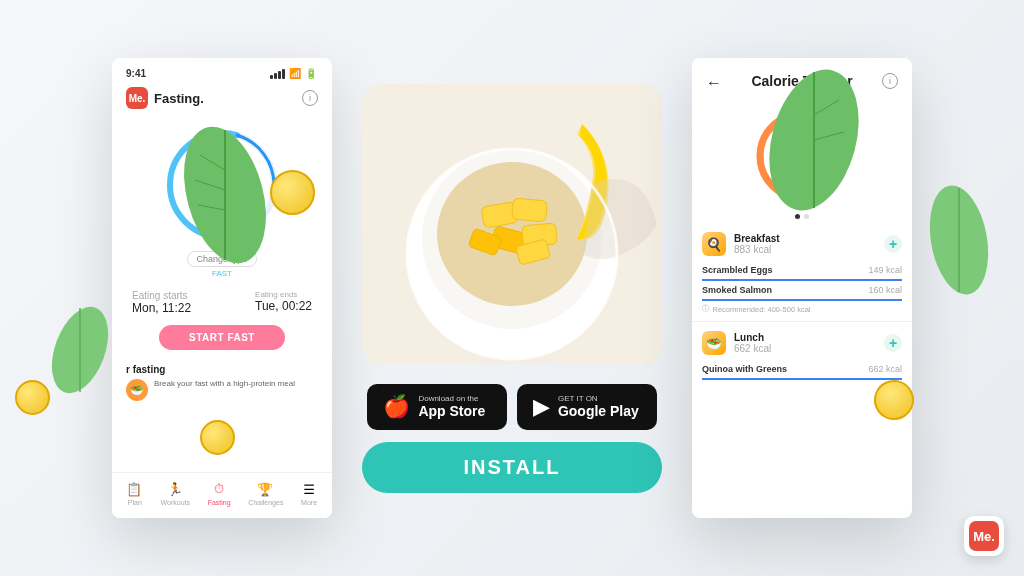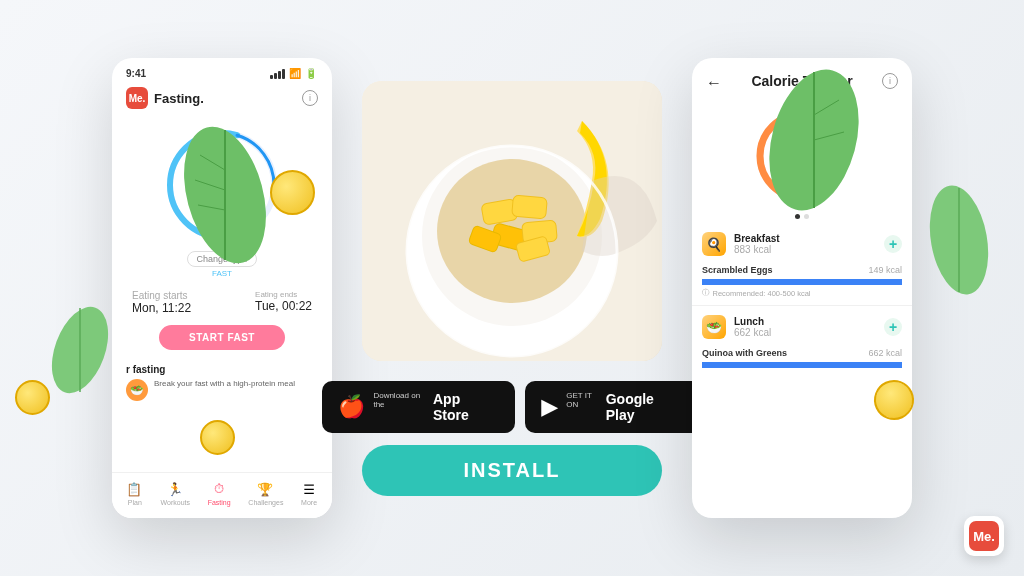--- a/index.html
+++ b/index.html
@@ -60,21 +60,21 @@
     }
     .bs1 { width: 45px; height: 45px; left: 270px; top: 170px; }
     .bs2 { width: 35px; height: 35px; left: 15px; top: 380px; }
     .bs3 { width: 40px; height: 40px; right: 110px; top: 380px; transform: rotate(20deg); }
     .bs4 { width: 30px; height: 30px; right: 200px; top: 160px; }
     .bs5 { width: 35px; height: 35px; left: 200px; top: 420px; }
 
     
     .phone {
       background: #fff;
-      border-radius: 20px;
+      border-radius: 8px;
       box-shadow: 0 20px 60px rgba(0,0,0,0.15);
       overflow: hidden;
       position: relative;
       z-index: 5;
     }
     .phone-left {
       width: 220px;
       height: 460px;
       margin-right: -10px;
     }
@@ -298,21 +298,21 @@
       color: white;
       border-radius: 10px;
       padding: 10px 16px;
       display: flex;
       align-items: center;
       gap: 8px;
       cursor: pointer;
       min-width: 140px;
     }
     .store-btn-icon { font-size: 22px; }
-    .store-btn-text { display: flex; }
+    .store-btn-text { display: flex; flex-direction: column; }
     .store-btn-small { font-size: 8px; color: #ccc; }
     .store-btn-large { font-size: 14px; font-weight: 700; }
     .install-btn {
       background: #2ec4b6;
       color: white;
       font-size: 20px;
       font-weight: 700;
       border: none;
       border-radius: 30px;
       padding: 14px 70px;
@@ -400,21 +400,21 @@
       justify-content: center;
       font-size: 14px;
       font-weight: 700;
     }
 
     .food-item {
       display: flex;
       justify-content: space-between;
       align-items: flex-end;
       padding: 4px 0;
-      border-bottom: 6px solid #3b82f6;
+      border-bottom: 2px solid #3b82f6;
     }
     .food-item-name { font-size: 9px; font-weight: 600; color: #333; }
     .food-item-kcal { font-size: 9px; color: #aaa; }
 
     .recommended-note {
       font-size: 7.5px;
       color: #aaa;
       padding: 3px 0;
       display: flex;
       align-items: center;
@@ -675,20 +675,24 @@
             <div class="meal-kcal">883 kcal</div>
           </div>
         </div>
         <div class="add-btn">+</div>
       </div>
 
       <div class="food-item">
         <span class="food-item-name">Scrambled Eggs</span>
         <span class="food-item-kcal">149 kcal</span>
       </div>
+      <div class="food-item">
+        <span class="food-item-name">Smoked Salmon</span>
+        <span class="food-item-kcal">160 kcal</span>
+      </div>
 
       <div class="recommended-note">
         <span>ⓘ</span>
         <span>Recommended: 400-500 kcal</span>
       </div>
     </div>
 
     <div class="divider"></div>
 
     <div class="meal-section">

